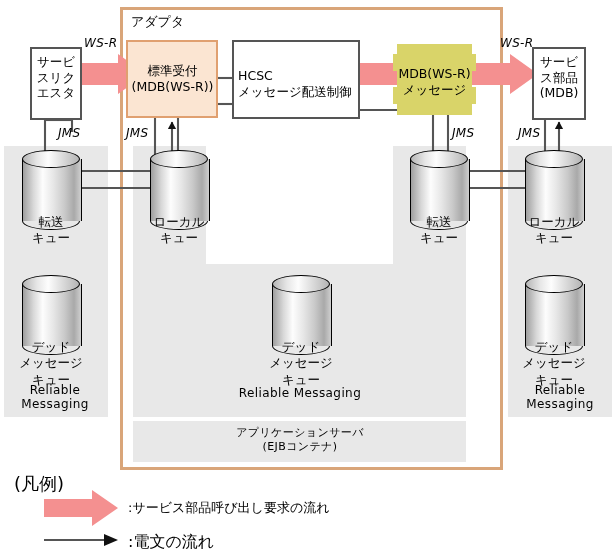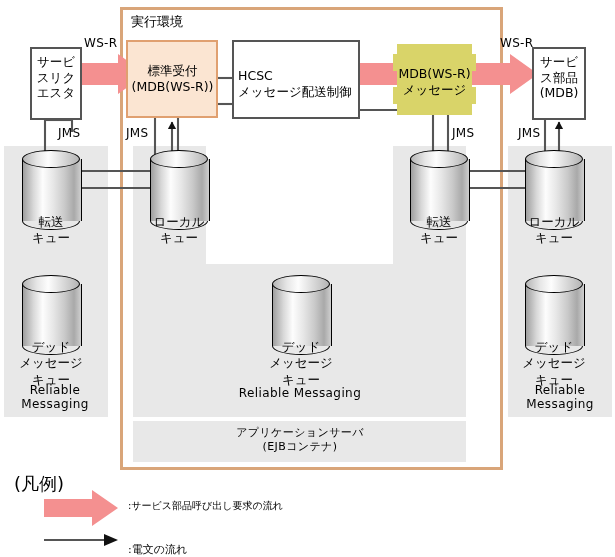--- a/index.html
+++ b/index.html
@@ -90,39 +90,39 @@
   }
   .rmlabel{
     position:absolute;text-align:center;font-size:12px;
     white-space:pre;width:160px;letter-spacing:0.4px;
   }
 
   
   #wires{position:absolute;left:0;top:0;width:615px;height:557px;}
 
   
-  .smalllab{position:absolute;font-size:12px;white-space:pre;letter-spacing:0.3px;}
+  .smalllab{position:absolute;font-size:12px;white-space:pre;letter-spacing:0.3px;font-style:italic;}
 
   
   #legend-title{left:14px;top:473px;font-size:18px;}
-  #legend-text1{left:128px;top:500px;font-size:10px;}
-  #legend-text2{left:128px;top:544px;font-size:11px;}
+  #legend-text1{left:128px;top:500px;font-size:13px;}
+  #legend-text2{left:128px;top:533px;font-size:16px;}
 </style>
 </head>
 <body>
 
 <div class="gray" id="band-left"></div>
 <div class="gray" id="band-mid-l"></div>
 <div class="gray" id="band-mid-r"></div>
 <div class="gray" id="band-mid-c"></div>
 <div class="gray" id="band-right"></div>
 <div class="gray" id="band-appsv"></div>
 
 <div class="abs" id="exec-frame"></div>
-<div class="txt" id="exec-label">実行環境</div>
+<div class="txt" id="exec-label">アダプタ</div>
 
 <svg id="wires">
   <defs>
     <marker id="ah-d" markerWidth="9" markerHeight="9" refX="4.5" refY="7.6" orient="0" markerUnits="userSpaceOnUse">
       <path d="M0.4,0.6 L8.6,0.6 L4.5,8.2 Z" fill="#111"></path>
     </marker>
     <marker id="ah-u" markerWidth="9" markerHeight="9" refX="4.5" refY="1.0" orient="0" markerUnits="userSpaceOnUse">
       <path d="M0.4,8.0 L8.6,8.0 L4.5,0.4 Z" fill="#111"></path>
     </marker>
     <marker id="ah-r" markerWidth="10" markerHeight="9" refX="9" refY="4.5" orient="0" markerUnits="userSpaceOnUse">

